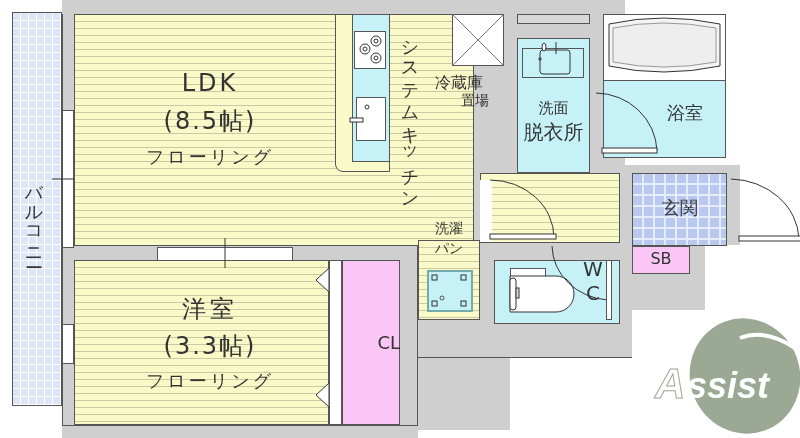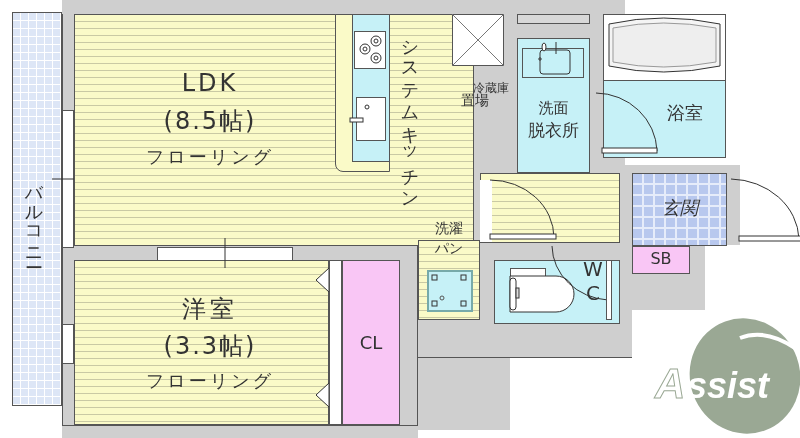--- a/index.html
+++ b/index.html
@@ -77,21 +77,21 @@
   <circle cx="17" cy="7" r="2" fill="none" stroke="#333"></circle>
   <rect x="0" y="18" width="13" height="4" fill="#fff" stroke="#333"></rect>
 </svg>
 <div class="vlabel" style="left:398px; top:28px; font-size:18px;">システムキッチン</div>
 
 <div class="white-box" style="left:452px; top:14px; width:52px; height:52px;"></div>
 <svg style="left:452px; top:14px;" width="52" height="52">
   <line x1="0" y1="0" x2="52" y2="52" stroke="#777"></line>
     <line x1="52" y1="0" x2="0" y2="52" stroke="#777"></line>
 </svg>
-<div class="label" style="left:456px; top:74px; width:70px; font-size:12px;margin-top:8px;">冷蔵庫</div>
+<div class="label" style="left:424px; top:74px; width:70px; font-size:16px;">冷蔵庫</div>
 <div class="label" style="left:440px; top:93px; width:70px; font-size:14px;font-family:Liberation Serif, serif;">置場</div>
 
 <div class="floor-wood" style="left:480px; top:173px; width:140px; height:70px;"></div>
 <div class="white-box" style="left:480px; top:180px; width:12px; height:62px; border:none;"></div>
 <svg style="left:482px; top:178px;" width="75" height="65">
   <path d="M8 2 A 64 58 0 0 1 72 60" fill="none" stroke="#333"></path>
   <rect x="8" y="56" width="66" height="5" fill="#fff" stroke="#333"></rect>
 </svg>
 
 <div class="floor-wood" style="left:418px; top:240px; width:62px; height:80px;"></div>
@@ -108,21 +108,21 @@
 
 <div class="floor-aqua" style="left:517px; top:38px; width:73px; height:135px;"></div>
 <div class="abs" style="left:522px; top:48px; width:62px; height:30px; background:#c6f1f7; border:1px solid #555;"></div>
 <svg style="left:530px; top:42px;" width="50" height="40">
   <rect x="10" y="8" width="30" height="24" rx="3" fill="none" stroke="#333"></rect>
   <ellipse cx="14" cy="5" rx="2" ry="4" fill="#fff" stroke="#333"></ellipse>
   <line x1="26" y1="0" x2="26" y2="12" stroke="#333"></line>
   <circle cx="10" cy="17" r="1.2" fill="none" stroke="#333"></circle>
 </svg>
 <div class="label" style="left:517px; top:100px; width:73px; font-size:15px;">洗面</div>
-<div class="label" style="left:517px; top:121px; width:73px; font-size:17px;">脱衣所</div>
+<div class="label" style="left:517px; top:121px; width:73px; font-size:20px;">脱衣所</div>
 <div class="white-box" style="left:517px; top:14px; width:73px; height:10px; background:#d8d8d8;"></div>
 
 <div class="floor-aqua" style="left:603px; top:80px; width:123px; height:78px;"></div>
 <div class="white-box" style="left:603px; top:14px; width:123px; height:67px;"></div>
 <svg style="left:603px; top:14px;" width="123" height="67">
   <path d="M6 10 Q 60 -2 117 10 L 117 52 Q 60 64 6 52 Z" fill="#f4f4f4" stroke="#333"></path>
   <path d="M10 14 Q 60 4 113 14 L 113 48 Q 60 58 10 48 Z" fill="#eeeeee" stroke="#999"></path>
 </svg>
 <div class="label" style="left:640px; top:103px; width:90px; font-size:18px;">浴室</div>
 <svg style="left:592px; top:88px;" width="75" height="70">
@@ -139,21 +139,21 @@
 </svg>
 <div class="label" style="left:578px; top:258px; width:30px; font-size:20px;">W</div>
 <div class="label" style="left:578px; top:282px; width:30px; font-size:20px;">C</div>
 <svg style="left:548px; top:244px;" width="70" height="60">
   <path d="M4 2 A 60 55 0 0 0 60 56" fill="none" stroke="#333"></path>
   <rect x="606" y="0" width="1" height="1" fill="none"></rect>
 </svg>
 <div class="white-box" style="left:606px; top:260px; width:6px; height:60px;"></div>
 
 <div class="floor-tile-big" style="left:632px; top:173px; width:95px; height:73px;"></div>
-<div class="label" style="left:640px; top:198px; width:80px; font-size:18px;font-style:italic;">玄関</div>
+<div class="label" style="left:640px; top:198px; width:80px; font-size:18px;">玄関</div>
 <svg style="left:727px; top:173px;" width="75" height="73">
   <path d="M4 6 A 70 62 0 0 1 72 66" fill="none" stroke="#333"></path>
   <rect x="12" y="63" width="62" height="5" fill="#fff" stroke="#333"></rect>
 </svg>
 <div class="floor-pink" style="left:632px; top:246px; width:58px; height:28px;"></div>
 <div class="label" style="left:632px; top:250px; width:58px; font-size:16px;">SB</div>
 
 <div class="floor-wood" style="left:74px; top:260px; width:255px; height:165px;"></div>
 <div class="white-box" style="left:157px; top:247px; width:136px; height:14px;"></div>
 <svg style="left:224px; top:238px;" width="2" height="30">
@@ -162,21 +162,21 @@
 <div class="label" style="left:130px; top:296px; width:160px; font-size:24px; letter-spacing:4px;">洋室</div>
 <div class="label" style="left:120px; top:333px; width:180px; font-size:24px; letter-spacing:2px;">(3.3帖)</div>
 <div class="label" style="left:120px; top:371px; width:180px; font-size:18px; letter-spacing:3px;">フローリング</div>
 <svg style="left:312px; top:258px;" width="20" height="170">
   <path d="M17 10 L 4 22 L 17 34 Z" fill="#fff" stroke="#333"></path>
   <path d="M17 125 L 4 137 L 17 149 Z" fill="#fff" stroke="#333"></path>
 </svg>
 <div class="white-box" style="left:329px; top:260px; width:13px; height:165px;"></div>
 
 <div class="floor-pink" style="left:342px; top:260px; width:58px; height:165px;"></div>
-<div class="label" style="left:342px; top:333px; width:58px; font-size:18px;">CL</div>
+<div class="label" style="left:342px; top:333px; width:58px; font-size:18px;text-align:right;">CL</div>
 
 <div class="wall" style="left:62px; top:425px; width:356px; height:13px; border:none; border-top:1px solid #555;"></div>
 
 <svg style="left:655px; top:318px;" width="145" height="118">
   <ellipse cx="90" cy="58" rx="55" ry="58" transform="rotate(-20 90 58)" fill="#9aa894"></ellipse>
   <path d="M85 20 Q 110 10 140 30" fill="none" stroke="#fff" stroke-width="4"></path>
   <text x="0" y="80" font-family="Liberation Sans, sans-serif" font-weight="bold" font-style="italic" font-size="42" fill="#ffffff" stroke="#9aa894" stroke-width="1">A</text>
   <text x="32" y="80" font-family="Liberation Sans, sans-serif" font-weight="bold" font-style="italic" font-size="36" fill="#ffffff">ssist</text>
 </svg>
 

